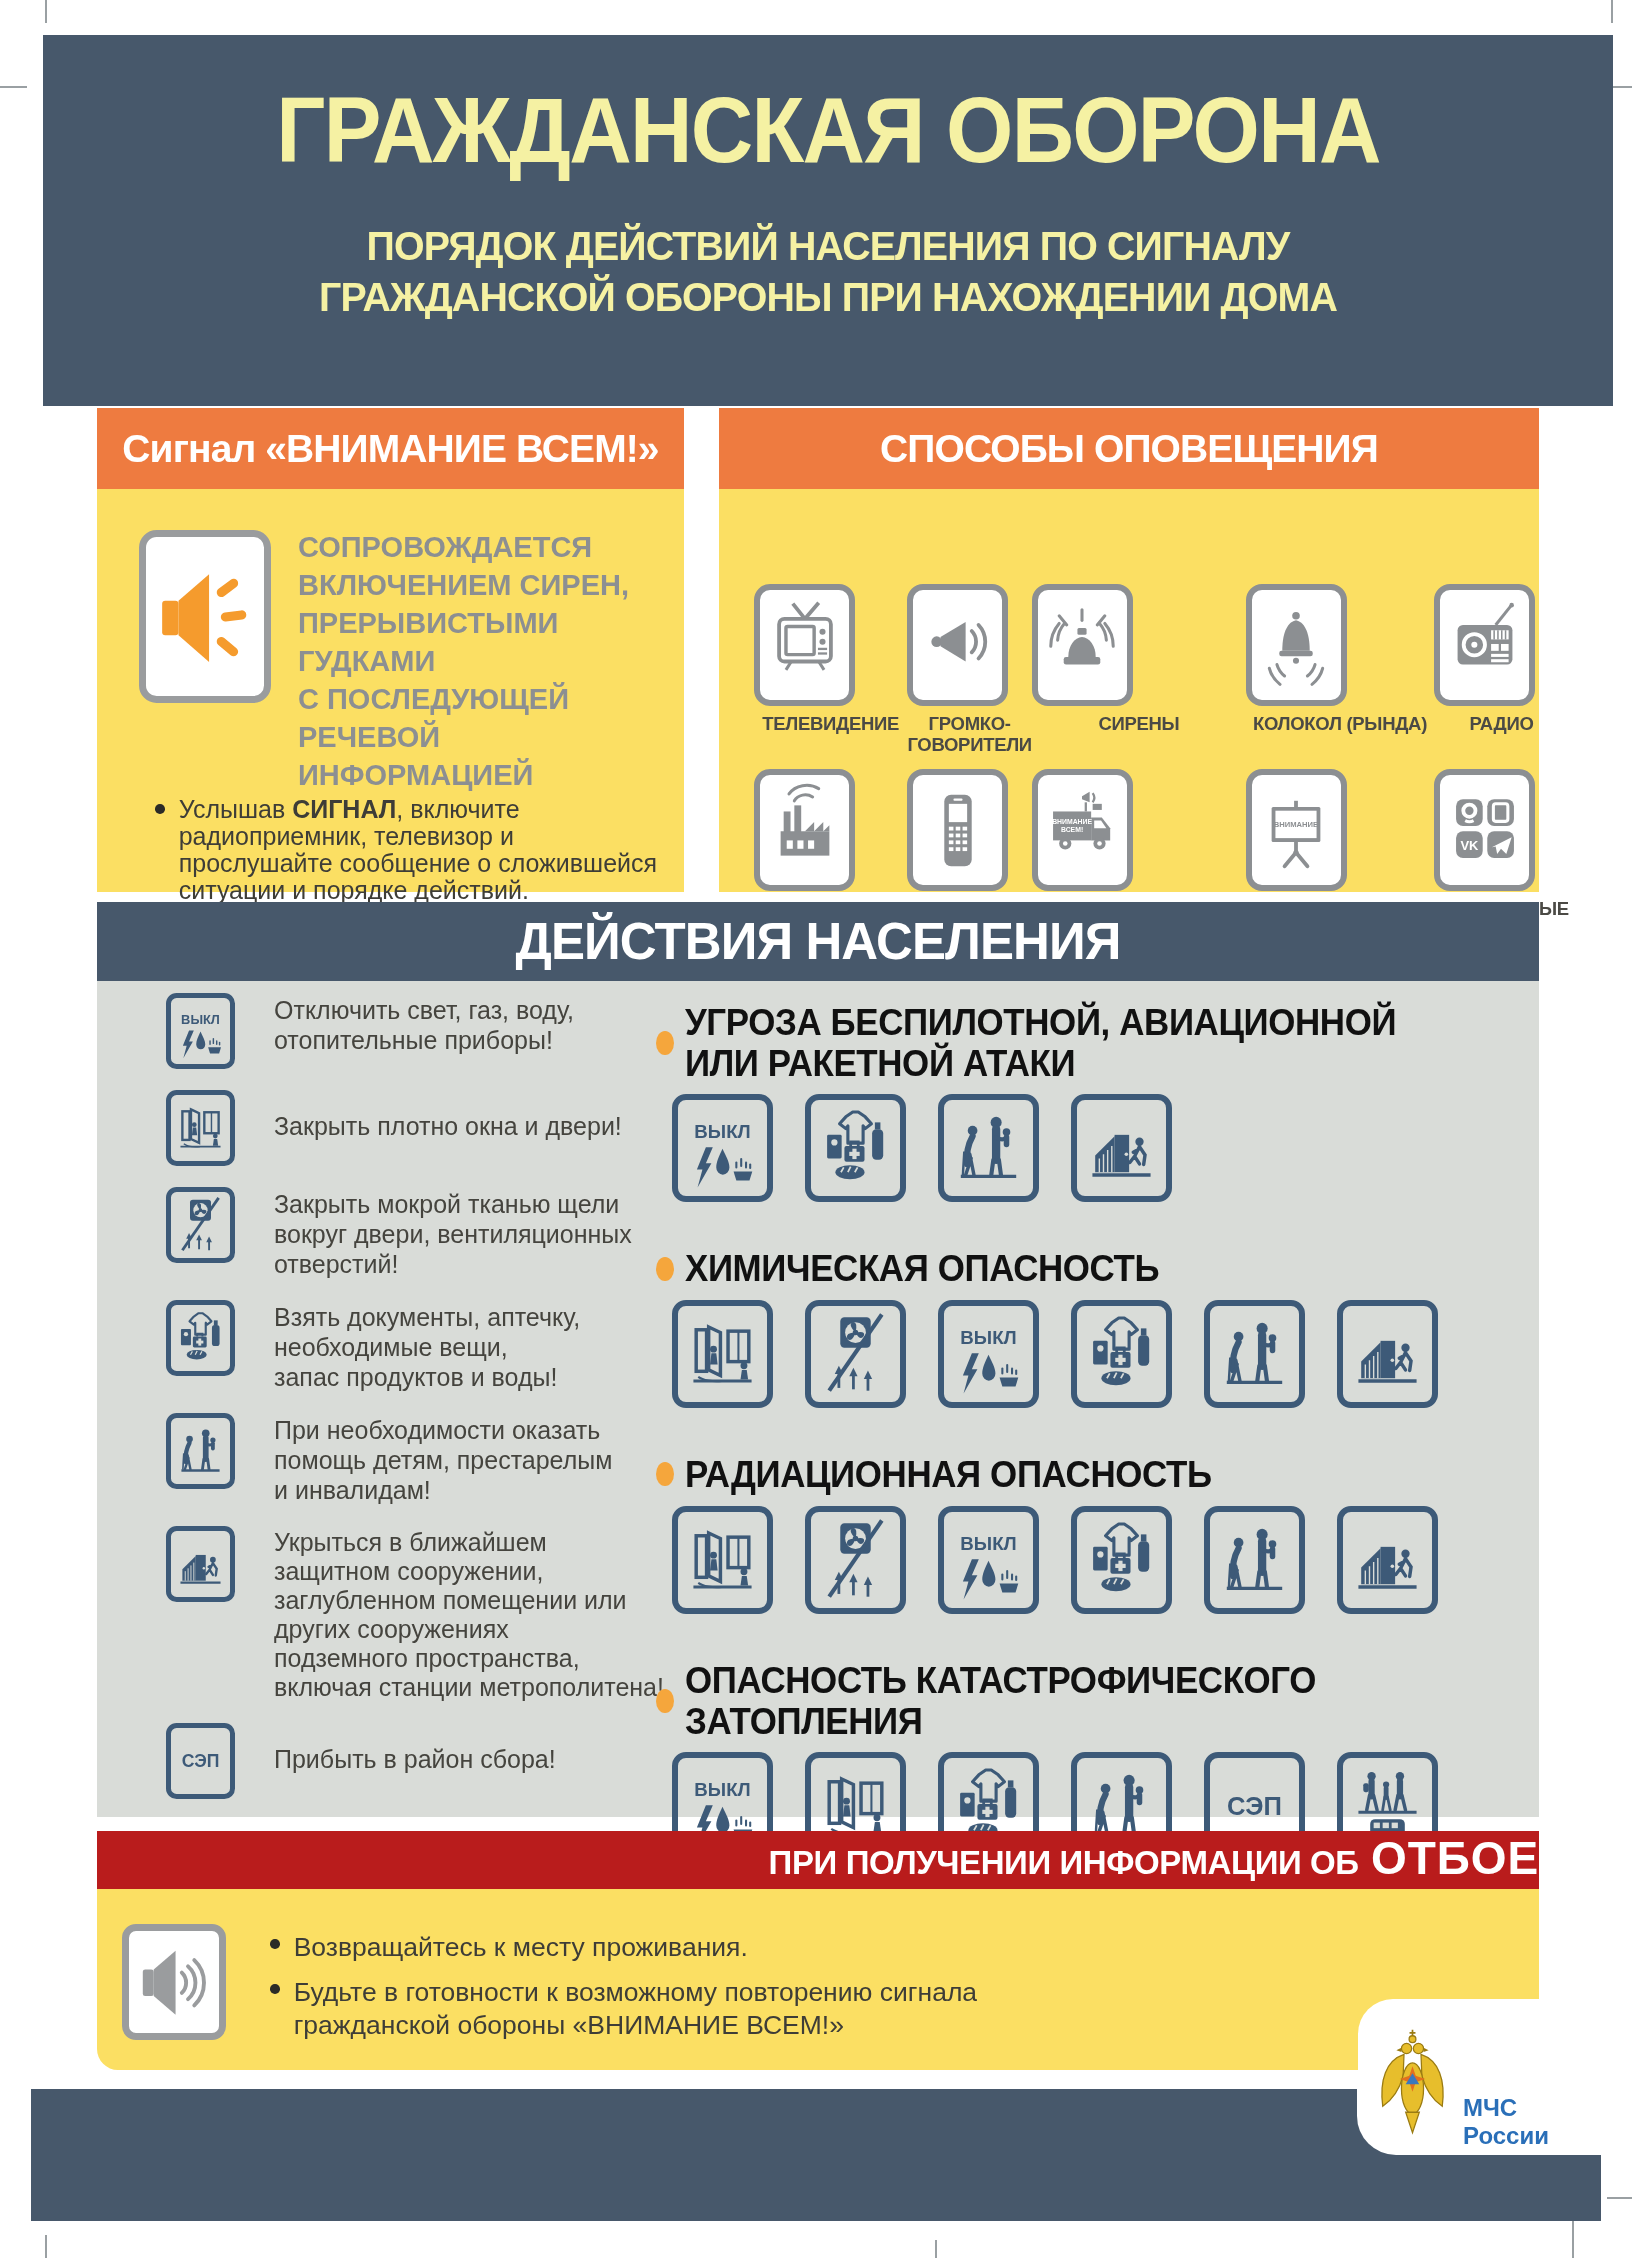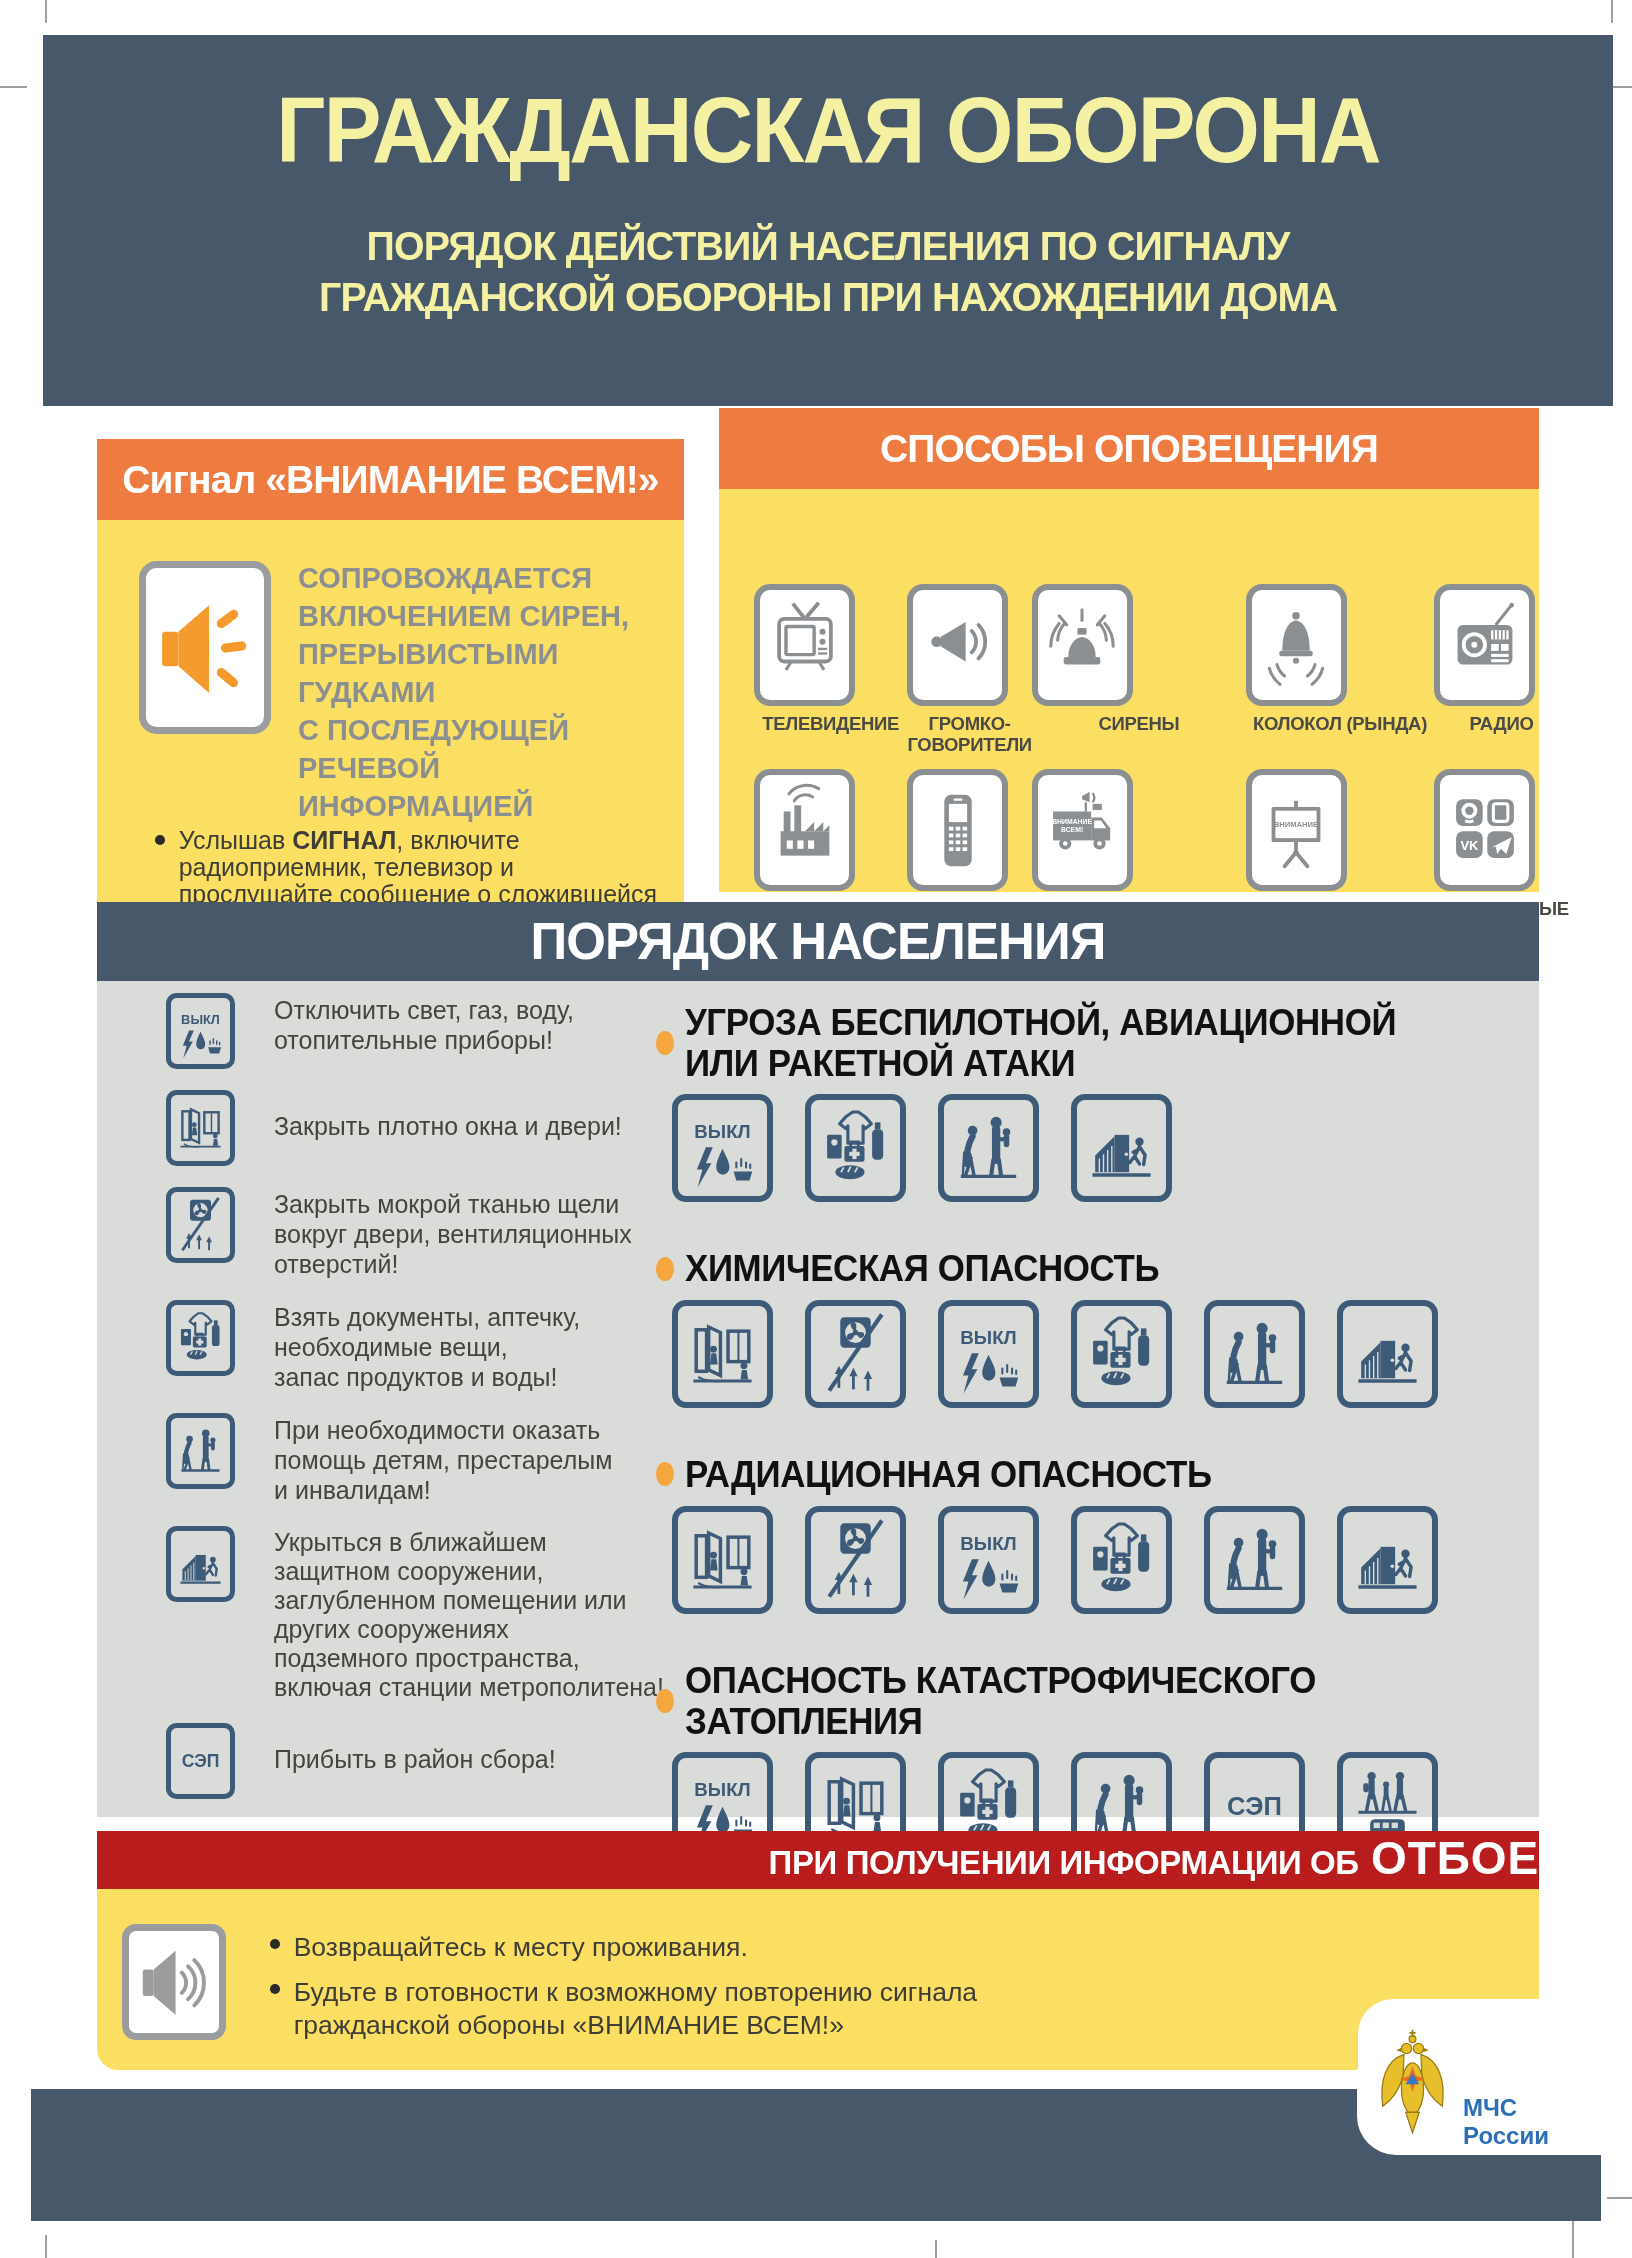--- a/index.html
+++ b/index.html
@@ -8,21 +8,21 @@
   
   .crop{position:absolute;background:#9aa0a3;}
   
   .hdr{position:absolute;left:31px;top:35px;width:1570px;height:371px;background:#47586B;text-align:center;margin-left:12px;}
   .hdr-title{margin-top:46px;font-size:92px;line-height:99px;font-weight:bold;color:#F5F1A3;
              letter-spacing:-1.8px;transform:scaleX(.94);transform-origin:center;}
   .hdr-sub{margin-top:41px;font-size:41px;line-height:51px;font-weight:bold;color:#F5F1A3;
            letter-spacing:-0.9px;transform:scaleX(.96);transform-origin:center;}
   
   .panel{position:absolute;top:408px;height:484px;}
-  .panel-signal{left:97px;width:587px;margin-top:31px;}
+  .panel-signal{left:97px;width:587px;}
   .panel-ways{left:719px;width:820px;}
   .panel-head{position:absolute;left:0;top:0;right:0;height:81px;background:#EE7B40;color:#fff;
               display:flex;align-items:center;justify-content:center;font-weight:bold;}
   .panel-body{position:absolute;left:0;top:81px;right:0;bottom:0;background:#FBDF63;}
   .panel-signal .panel-head{font-size:39px;letter-spacing:-0.9px;}
   .panel-ways .panel-head{font-size:39px;letter-spacing:-0.9px;}
   .spk-box{position:absolute;left:42px;top:41px;width:132px;height:173px;background:#fff;
            border:7px solid #9A9C9E;border-radius:17.6px;box-sizing:border-box;
            display:flex;align-items:center;justify-content:center;}
   .sig-desc{position:absolute;left:201px;top:39px;font-size:29px;line-height:38px;font-weight:bold;color:#8C8F92;}
@@ -570,21 +570,21 @@
             </div>
             <div class="way-label">
               <div>СОЦИАЛЬНЫЕ</div>
               <div>СЕТИ</div>
             </div>
           </div>
         </div>
     </div>
   </div>
 
-  <div class="act-band">ПОРЯДОК НАСЕЛЕНИЯ</div>
+  <div class="act-band">ДЕЙСТВИЯ НАСЕЛЕНИЯ</div>
   <div class="gray-panel">
     <div id="left-items">
         <div class="li-row">
           <div class="li-icon">
             <svg viewBox="0 0 100 130">
               <use href="#sym-vykl"></use>
             </svg>
           </div>
           <div class="li-text">
             <div>Отключить свет, газ, воду,</div>

